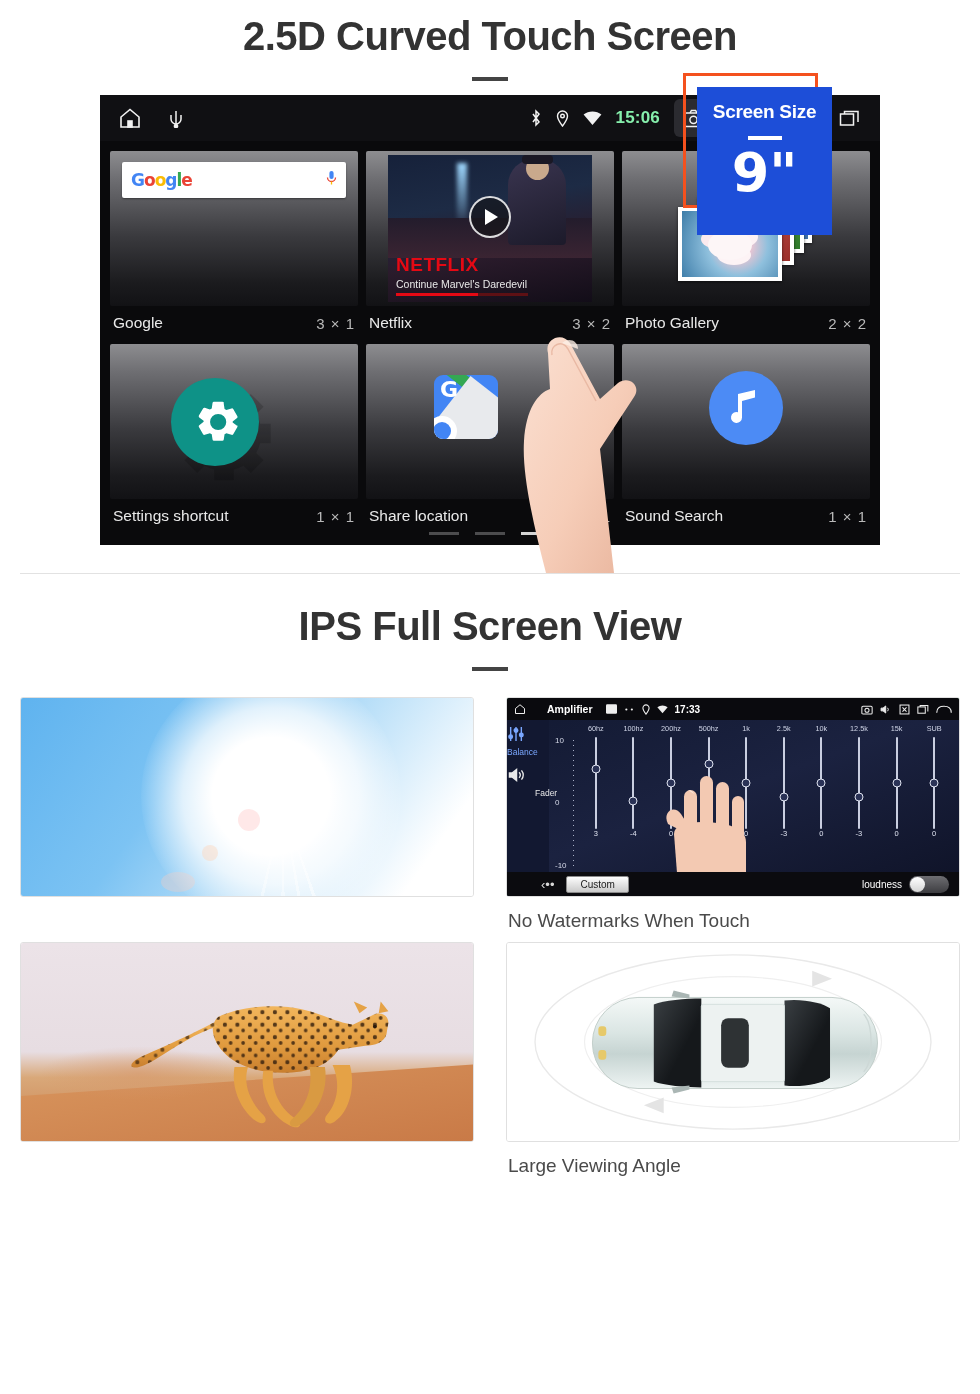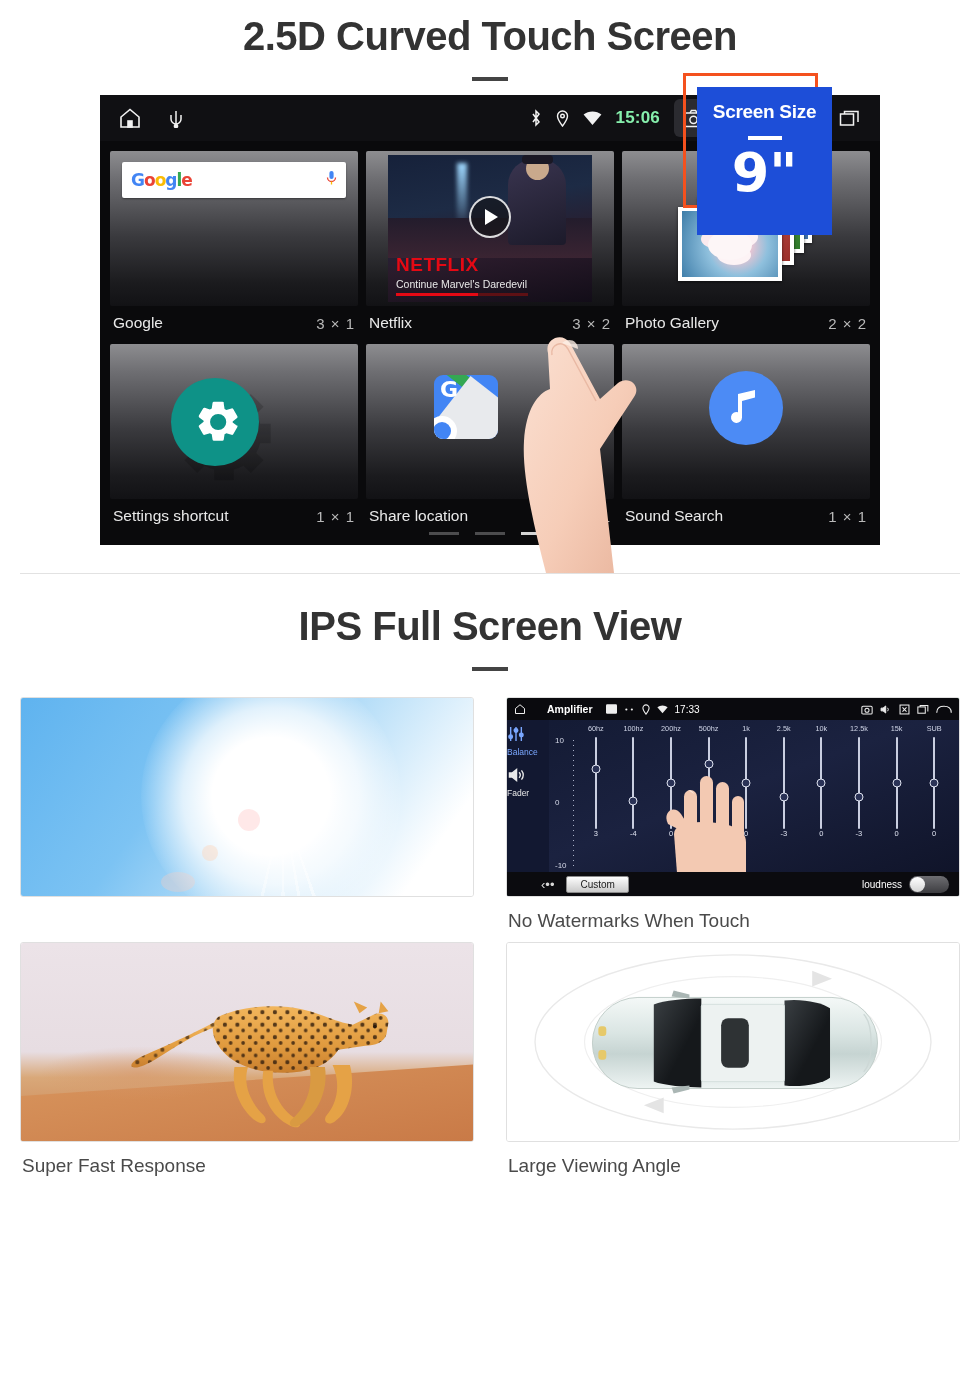--- a/index.html
+++ b/index.html
@@ -231,30 +231,30 @@
   .savanna .dune { position:absolute; left:0; right:0; bottom:0; height: 42%;
     background: linear-gradient(to bottom right, #d9975f, #c97a47); clip-path: polygon(0 46%, 100% 8%, 100% 100%, 0 100%); }
   .savanna .dust { position:absolute; left:4%; top:52%; width:44%; height:28%;
     background: radial-gradient(ellipse at center, rgba(214,150,105,.55), rgba(214,150,105,0) 70%); }
 
   
   .amp { position:absolute; inset:0; background:#14532d; }
   .amp-bar { height: 22px; background:#0a0a0e; display:flex; align-items:center; padding: 0 7px; gap: 7px; }
   .amp-title { color:#fff; font-size: 10.5px; font-weight:bold; margin-left: 14px; margin-right: 6px;}
   .amp-ic { color:#e6e6e6; display:inline-flex; }
-  .amp-time { color:#fff; font-size:10px; font-weight:normal; }
+  .amp-time { color:#fff; font-size:10px; font-weight:bold; }
   .amp-right { margin-left:auto; display:flex; align-items:center; gap:7px; }
   .amp-body { position:absolute; top:22px; left:0; right:0; bottom:0;
     background: linear-gradient(160deg,#131a33 0%, #1b2240 45%, #0e1226 100%); display:flex; }
   .amp-side { width: 42px; padding-top: 6px; text-align:left;
     background: linear-gradient(#151c36,#0d1striking); background:#121831; }
   .amp-side .itm { margin-bottom: 10px; }
   .amp-side .lb { font-size: 8.5px; display:block; margin-top:1px; }
   .amp-side .lb.act { color:#7aa7ff; }
-  .amp-side .lb.inact { color:#e9e9e9; }
+  .amp-side .lb.inact { color:#e9e9e9;padding-left:28px; }
   .eqwrap { flex:1; position:relative; padding: 4px 6px 0 2px; }
   .eq-freqs { display:flex; margin-left: 26px; }
   .eq-freqs span { flex:1; text-align:center; color:#cfd4e6; font-size:7.3px; }
   .eq-axis { position:absolute; left:6px; top:16px; bottom:26px; width:26px; color:#d5d9e8; font-size:8px; }
   .eq-axis .t { position:absolute; left:0; } 
   .eq-axis .tick { position:absolute; left:18px; top:4px; bottom:4px; width:1px;
     background: repeating-linear-gradient(#aab0c8 0 1px, transparent 1px 5px); }
   .eq-cols { display:flex; margin-left: 26px; height: 96px; padding-top: 4px; }
   .eq-col { flex:1; display:flex; justify-content:center; position:relative; }
   .eq-track { width: 2px; background:#c9cee0; height: 100%; position:relative; border-radius:2px; }
@@ -754,21 +754,20 @@
               <path d="M205 84 C182 90 160 106 140 118 C128 125 120 128 116 126 C112 124 118 118 128 114 C150 104 178 92 200 80 Z" fill="url(#fur)"></path>
               <path d="M205 84 C182 90 160 106 140 118 C128 125 120 128 116 126 C112 124 118 118 128 114 C150 104 178 92 200 80 Z" fill="url(#spots)" opacity=".7"></path>
               <path d="M236 126 C230 146 240 164 252 176 C258 182 252 188 244 182 C230 172 218 150 222 126 Z" fill="#e5a246"></path>
               <path d="M262 130 C260 152 270 170 286 180 C294 185 290 192 280 187 C260 178 248 154 252 130 Z" fill="#e5a246"></path>
               <path d="M300 126 C304 148 296 168 282 180 C276 185 282 191 290 186 C308 176 320 150 316 126 Z" fill="#d99a42"></path>
               <path d="M324 124 C332 142 330 162 318 176 C313 182 319 188 326 183 C342 172 348 146 342 124 Z" fill="#e5a246"></path>
             </g>
           </svg>
         </div>
       </div>
-      <div class="card-cap">Super Fast Response</div>
     </div>
 
     <div class="card">
       <div class="card-media">
         <div class="carbg">
           <svg viewBox="0 0 440 200" style="width:100%;height:100%">
             <defs>
               <linearGradient id="body" x1="0" y1="0" x2="0" y2="1">
                 <stop offset="0%" stop-color="#f4f8f7"></stop>
                   <stop offset="38%" stop-color="#dbe6e4"></stop>

